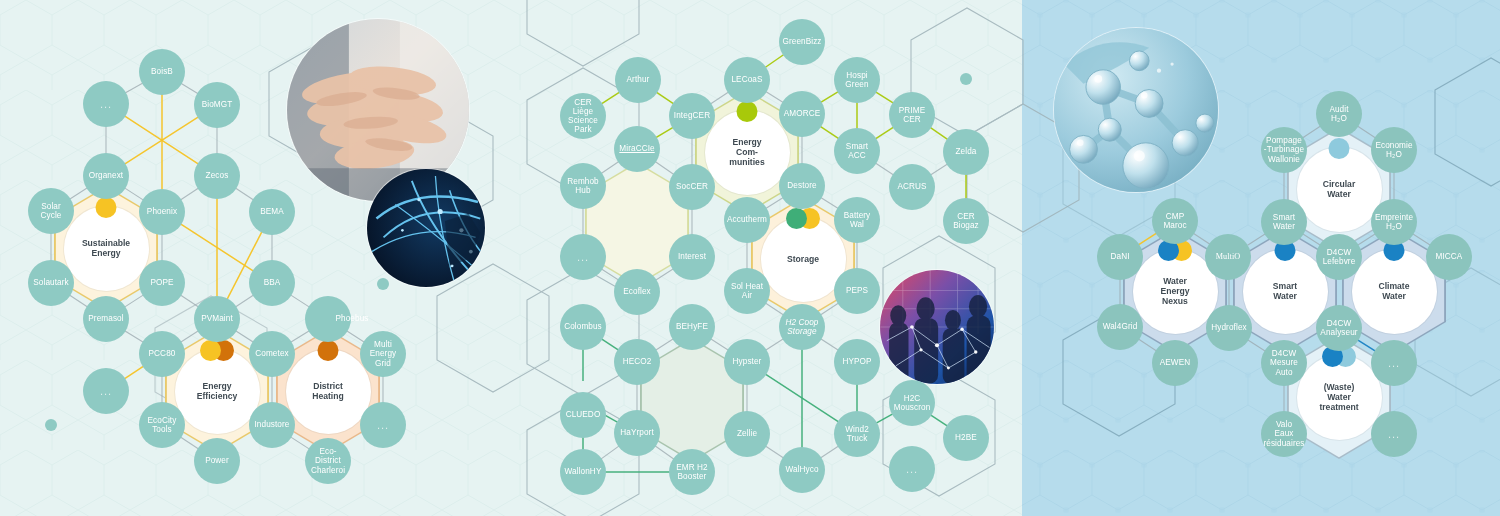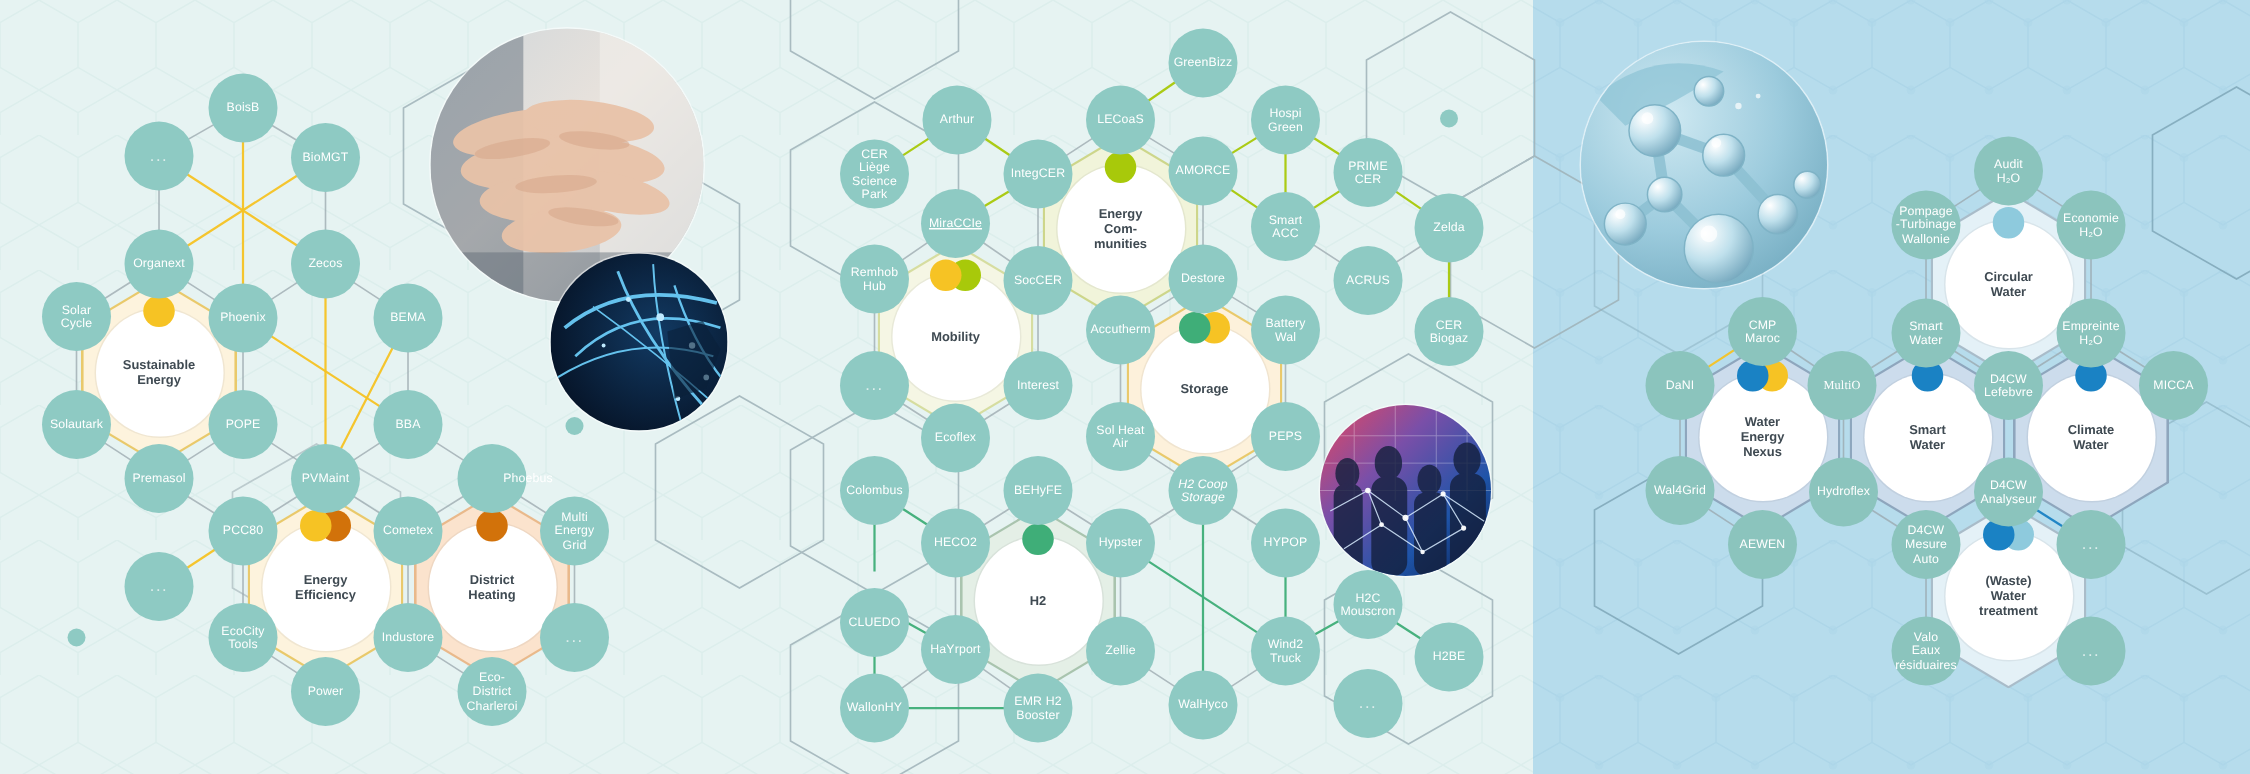--- a/index.html
+++ b/index.html
@@ -472,48 +472,35 @@
             <div class="dot" style="background: rgb(168, 201, 10); z-index: 1;"></div>
           </div>
           <span style="white-space: pre-line;">Energy
 Com-
 munities</span>
         </div>
       </div>
       <div class="hub" style="left: 637px; top: 224px; width: 104px; height: 124px;">
         <div class="hexborder" style="width: 104px; height: 124px; background: rgb(214, 221, 160);"></div>
         <div class="hex" style="width: 101px; height: 120.6px; background: rgb(245, 246, 228);"></div>
-        <div class="circ" style="width: 85px; height: 85px;">
-          <div class="dotwrap">
-            <div class="dot" style="background: rgb(246, 195, 36); z-index: 2;"></div>
-            <div class="dot" style="background: rgb(168, 201, 10); z-index: 1;"></div>
-          </div>
-          <span style="white-space: pre-line;">Mobility</span>
-        </div>
       </div>
       <div class="hub" style="left: 803px; top: 259px; width: 104px; height: 124px;">
         <div class="hexborder" style="width: 104px; height: 124px; background: rgb(233, 201, 107);"></div>
         <div class="hex" style="width: 101px; height: 120.6px; background: rgb(253, 241, 219);"></div>
         <div class="circ" style="width: 85px; height: 85px;">
           <div class="dotwrap">
             <div class="dot" style="background: rgb(63, 174, 120); z-index: 2;"></div>
             <div class="dot" style="background: rgb(246, 195, 36); z-index: 1;"></div>
           </div>
           <span style="white-space: pre-line;">Storage</span>
         </div>
       </div>
       <div class="hub" style="left: 692px; top: 400px; width: 104px; height: 124px;">
         <div class="hexborder" style="width: 104px; height: 124px; background: rgb(169, 196, 174);"></div>
         <div class="hex" style="width: 101px; height: 120.6px; background: rgb(228, 239, 230);"></div>
-        <div class="circ" style="width: 85px; height: 85px;">
-          <div class="dotwrap">
-            <div class="dot" style="background: rgb(63, 174, 120); z-index: 1;"></div>
-          </div>
-          <span style="white-space: pre-line;">H2</span>
-        </div>
       </div>
       <div class="hub" style="left: 1339px; top: 189px; width: 104px; height: 124px;">
         <div class="hexborder" style="width: 104px; height: 124px; background: rgb(169, 188, 201);"></div>
         <div class="hex" style="width: 101px; height: 120.6px; background: rgb(228, 241, 247);"></div>
         <div class="circ" style="width: 85px; height: 85px;">
           <div class="dotwrap">
             <div class="dot" style="background: rgb(142, 202, 221); z-index: 1;"></div>
           </div>
           <span style="white-space: pre-line;">Circular
 Water</span>

